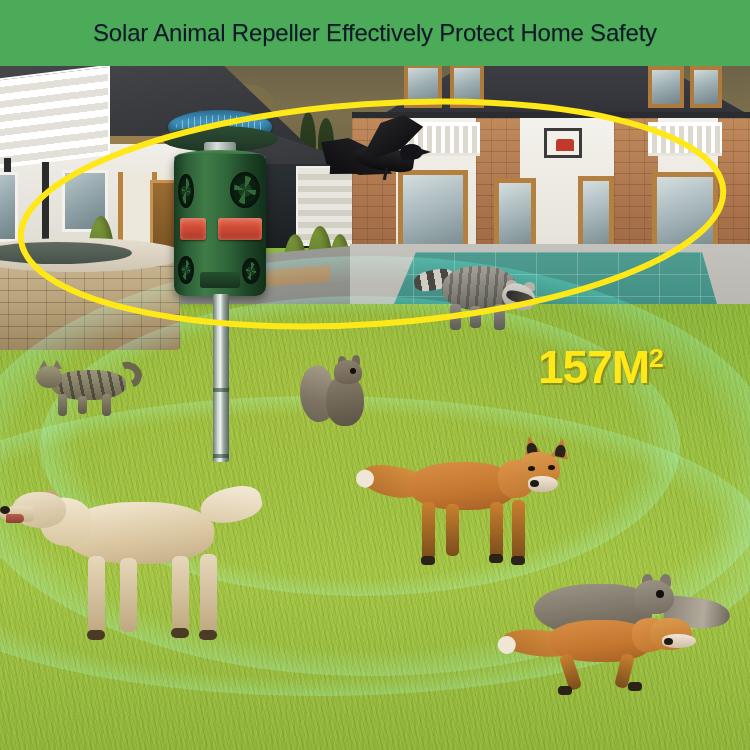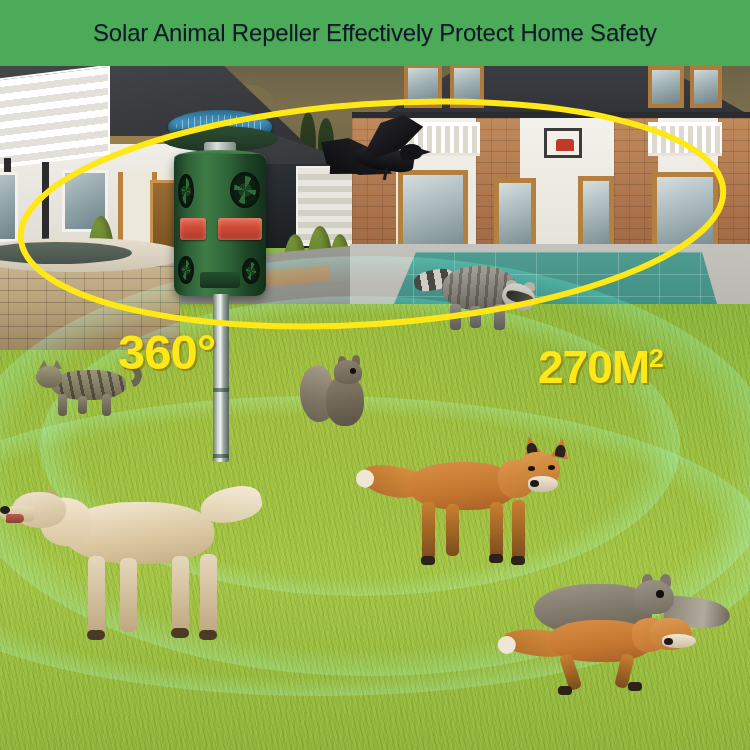--- a/index.html
+++ b/index.html
@@ -800,18 +800,17 @@
       <div class="fox-leg" style="left:94px;top:76px;height:34px;transform:rotate(14deg);"></div>
       <div class="fox-paw" style="left:34px;top:108px;"></div>
       <div class="fox-paw" style="left:104px;top:104px;"></div>
     </div>
 
     <svg class="ellipse-svg" viewBox="0 0 750 684">
       <ellipse cx="372" cy="148" rx="352" ry="110" fill="none" stroke="#ffe817" stroke-width="6" transform="rotate(-4 372 148)"></ellipse>
     </svg>
 
 
-    <div class="yellow-txt" id="t-360">360°</div>
-
-    <div class="yellow-txt" id="t-157"><span>270M</span><span class="sup">2</span></div>
+
+    <div class="yellow-txt" id="t-157"><span>157M</span><span class="sup">2</span></div>
 
   </div>
 </div>
 
 </body></html>

